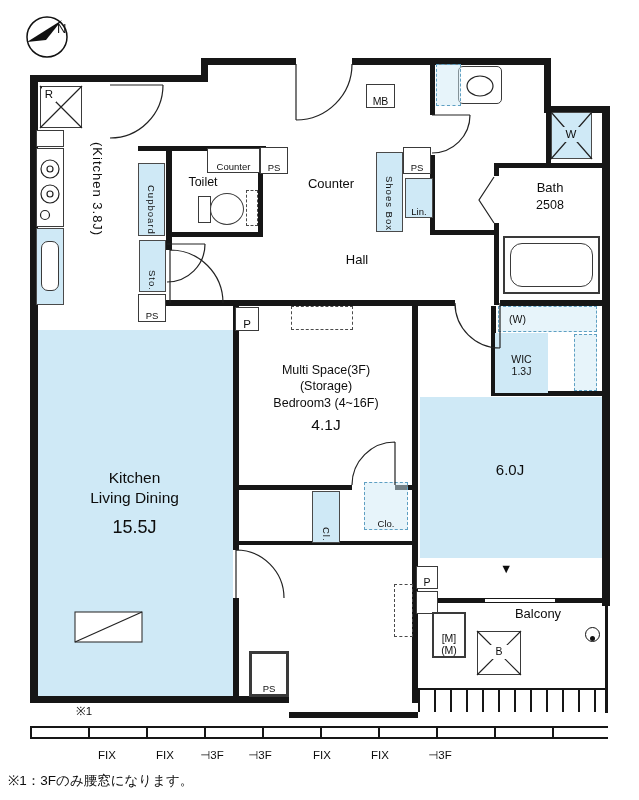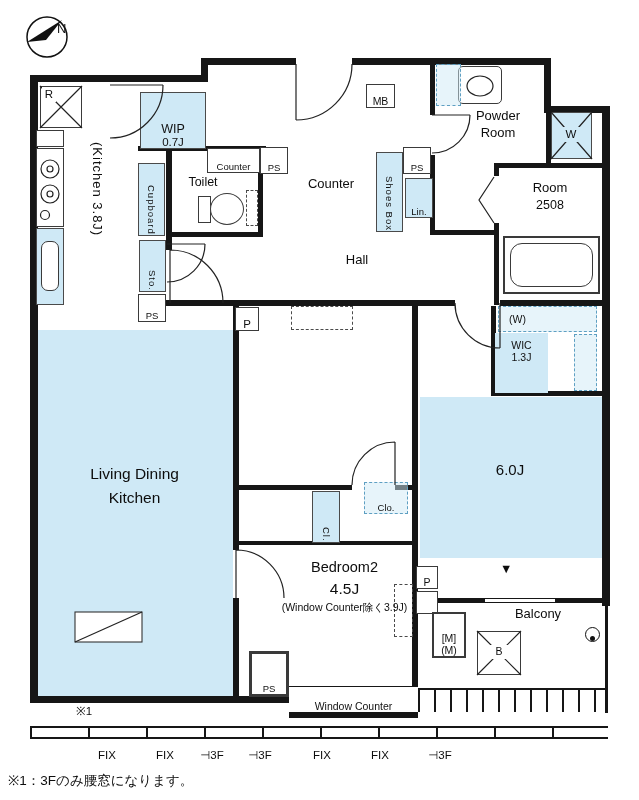--- a/index.html
+++ b/index.html
@@ -62,24 +62,20 @@
   <div class="wall" style="left:239px;top:541px;width:179px;height:4px"></div>
   <div class="wall" style="left:418px;top:598px;width:67px;height:5px"></div>
   <div class="wall" style="left:555px;top:598px;width:55px;height:5px"></div>
   <div style="position:absolute;left:485px;top:598px;width:70px;height:5px;border-top:1.5px solid var(--wall);border-bottom:1.5px solid var(--wall)"></div>
   <div class="wall" style="left:491px;top:306px;width:5px;height:88px"></div>
   <div class="wall" style="left:491px;top:391px;width:119px;height:5px"></div>
   <div class="wall" style="left:605px;top:603px;width:3px;height:110px"></div>
   <div style="position:absolute;left:418px;top:688px;width:190px;height:24px;border-top:2px solid var(--wall);background:repeating-linear-gradient(90deg,var(--wall) 0 2px,transparent 2px 16px)"></div>
   <div style="position:absolute;left:30px;top:726px;width:578px;height:13px;border-top:2px solid var(--wall);border-bottom:2px solid var(--wall);background:repeating-linear-gradient(90deg,var(--wall) 0 2px,transparent 2px 58px)"></div>
 
-  <div class="bbox flexc" style="left:140px;top:92px;width:66px;height:57px">
-    <span class="s12">WIP</span>
-    <span class="s11">0.7J</span>
-  </div>
   <div class="bbox flexc" style="left:138px;top:163px;width:27px;height:73px">
     <span class="v s9">Cupboard</span>
   </div>
   <div class="bbox flexc" style="left:139px;top:240px;width:27px;height:52px">
     <span class="v s9">Sto.</span>
   </div>
   <div class="wbox flexc" style="left:138px;top:294px;width:28px;height:28px">
     <span class="s9">PS</span>
   </div>
   <div class="wbox flexc" style="left:207px;top:148px;width:53px;height:25px">
@@ -106,48 +102,45 @@
   <div class="wbox" style="left:36px;top:148px;width:28px;height:79px"></div>
   <div class="bbox" style="left:36px;top:228px;width:28px;height:77px"></div>
   <div class="wbox" style="left:41px;top:241px;width:18px;height:50px;border-radius:7px"></div>
   <div class="wbox" style="left:198px;top:196px;width:13px;height:27px"></div>
   <div class="wbox" style="left:210px;top:193px;width:34px;height:32px;border-radius:50%"></div>
   <div class="dash" style="left:246px;top:190px;width:12px;height:36px;border-width:1px"></div>
   <div class="wbox" style="left:458px;top:66px;width:44px;height:38px;border-radius:5px"></div>
   <div class="bdash" style="left:436px;top:64px;width:25px;height:42px"></div>
   <div class="wbox" style="left:503px;top:236px;width:97px;height:58px;border-width:2px"></div>
   <div class="wbox" style="left:510px;top:243px;width:83px;height:44px;border-width:1.5px;border-radius:12px"></div>
-  <div class="fill flexc" style="left:495px;top:333px;width:53px;height:60px;justify-content:flex-start;padding-top:6px">
+  <div class="fill flexc" style="left:495px;top:333px;width:53px;height:60px;justify-content:flex-start;padding-top:20px">
     <span class="s10">WIC</span>
     <span class="s10">1.3J</span>
   </div>
   <div class="bdash" style="left:498px;top:306px;width:99px;height:26px;display:flex;align-items:center;padding-left:10px">
     <span class="s10">(W)</span>
   </div>
   <div class="bdash" style="left:574px;top:334px;width:23px;height:57px"></div>
   <div class="dash" style="left:291px;top:306px;width:62px;height:24px"></div>
   <div class="wbox flexc" style="left:235px;top:307px;width:24px;height:24px;border-width:1.5px">
     <span class="s11">P</span>
   </div>
   <div class="bbox flexc" style="left:312px;top:491px;width:28px;height:52px">
     <span class="v s9">Cl.</span>
   </div>
-  <div class="bdash flexc" style="left:364px;top:482px;width:44px;height:32px">
+  <div class="bdash flexc" style="left:364px;top:482px;width:44px;height:48px">
     <span class="s9">Clo.</span>
   </div>
   <div class="dash" style="left:394px;top:584px;width:19px;height:53px"></div>
   <div class="wbox flexc" style="left:416px;top:566px;width:22px;height:23px;border-width:1.5px">
     <span class="s10">P</span>
   </div>
   <div class="wbox" style="left:416px;top:591px;width:22px;height:23px;border-width:1.5px"></div>
   <div class="wbox flexc" style="left:249px;top:651px;width:40px;height:46px;border-width:3px">
     <span class="s9">PS</span>
-  </div>
-  <div class="flexc" style="position:absolute;left:289px;top:686px;width:129px;height:26px;border-top:1.5px solid var(--wall);background:#fff">
-    <span class="s10">Window Counter</span>
   </div>
   <div class="wbox flexc" style="left:432px;top:612px;width:34px;height:46px;border-width:2px">
     <span class="s10">[M]</span>
     <span class="s10">(M)</span>
   </div>
   <div class="wbox" style="left:477px;top:631px;width:44px;height:44px"></div>
   <div class="flexc" style="position:absolute;left:585px;top:627px;width:15px;height:15px;border:1.5px solid #111;border-radius:50%">
     <div style="width:5px;height:5px;background:#111;border-radius:50%"></div>
   </div>
 
@@ -179,42 +172,40 @@
     <g>
       <circle cx="47" cy="37" r="20" fill="#fff" stroke="#111" stroke-width="1.5"></circle>
       <polygon points="27,42 62,20 46,40" fill="#111"></polygon>
       <text x="57" y="33" font-size="13" fill="#111">N</text>
     </g>
   </svg>
 
   <span class="lbl v s13" style="left:88px;top:142px;height:140px">(Kitchen 3.8J)</span>
   <span class="lbl c s12" style="left:172px;top:174px;width:62px">Toilet</span>
   <span class="lbl c s13" style="left:288px;top:176px;width:86px">Counter</span>
-  <div class="lbl c s13" style="left:448px;top:108px;width:100px">
-    <div>Powder</div>
-      <div>Room</div>
-  </div>
   <span class="lbl c s11" style="left:562px;top:127px;width:18px;background:var(--blue)">W</span>
   <div class="lbl c" style="left:508px;top:180px;width:84px">
-    <div class="s13">Room</div>
+    <div class="s13">Bath</div>
     <div class="s12">2508</div>
   </div>
   <span class="lbl c s13" style="left:322px;top:252px;width:70px">Hall</span>
   <span class="lbl c s11" style="left:42px;top:87px;width:14px;background:#fff">R</span>
+  <div class="lbl c" style="left:242px;top:362px;width:168px">
+    <div class="s12">Multi Space(3F)</div>
+    <div class="s12">(Storage)</div>
+    <div class="s12">Bedroom3 (4~16F)</div>
+    <div class="s15" style="margin-top:4px">4.1J</div>
+  </div>
   <div class="lbl c" style="left:445px;top:456px;width:130px">
     <div class="s16" style="margin-top:4px">6.0J</div>
   </div>
   <div class="lbl c" style="left:52px;top:464px;width:165px">
+    <div class="s15" style="margin-top:4px">Kitchen</div>
     <div class="s15">Living Dining</div>
-    <div class="s15" style="margin-top:4px">Kitchen</div>
-  </div>
-  <div class="lbl c" style="left:252px;top:558px;width:185px">
-    <div class="s14">Bedroom2</div>
-    <div class="s15" style="margin-top:2px">4.5J</div>
-    <div class="s10" style="margin-top:2px">(Window Counter除く3.9J)</div>
+    <div class="s18" style="margin-top:8px">15.5J</div>
   </div>
   <span class="lbl c s13" style="left:488px;top:606px;width:100px">Balcony</span>
   <span class="lbl c s10" style="left:490px;top:645px;width:18px;background:#fff">B</span>
   <span class="lbl s12" style="left:500px;top:561px">▼</span>
   <span class="lbl s11" style="left:76px;top:704px">※1</span>
 
   <span class="lbl c s11" style="left:82px;top:748px;width:50px">FIX</span>
   <span class="lbl c s11" style="left:140px;top:748px;width:50px">FIX</span>
   <span class="lbl c s11" style="left:187px;top:748px;width:50px">⊣3F</span>
   <span class="lbl c s11" style="left:235px;top:748px;width:50px">⊣3F</span>

